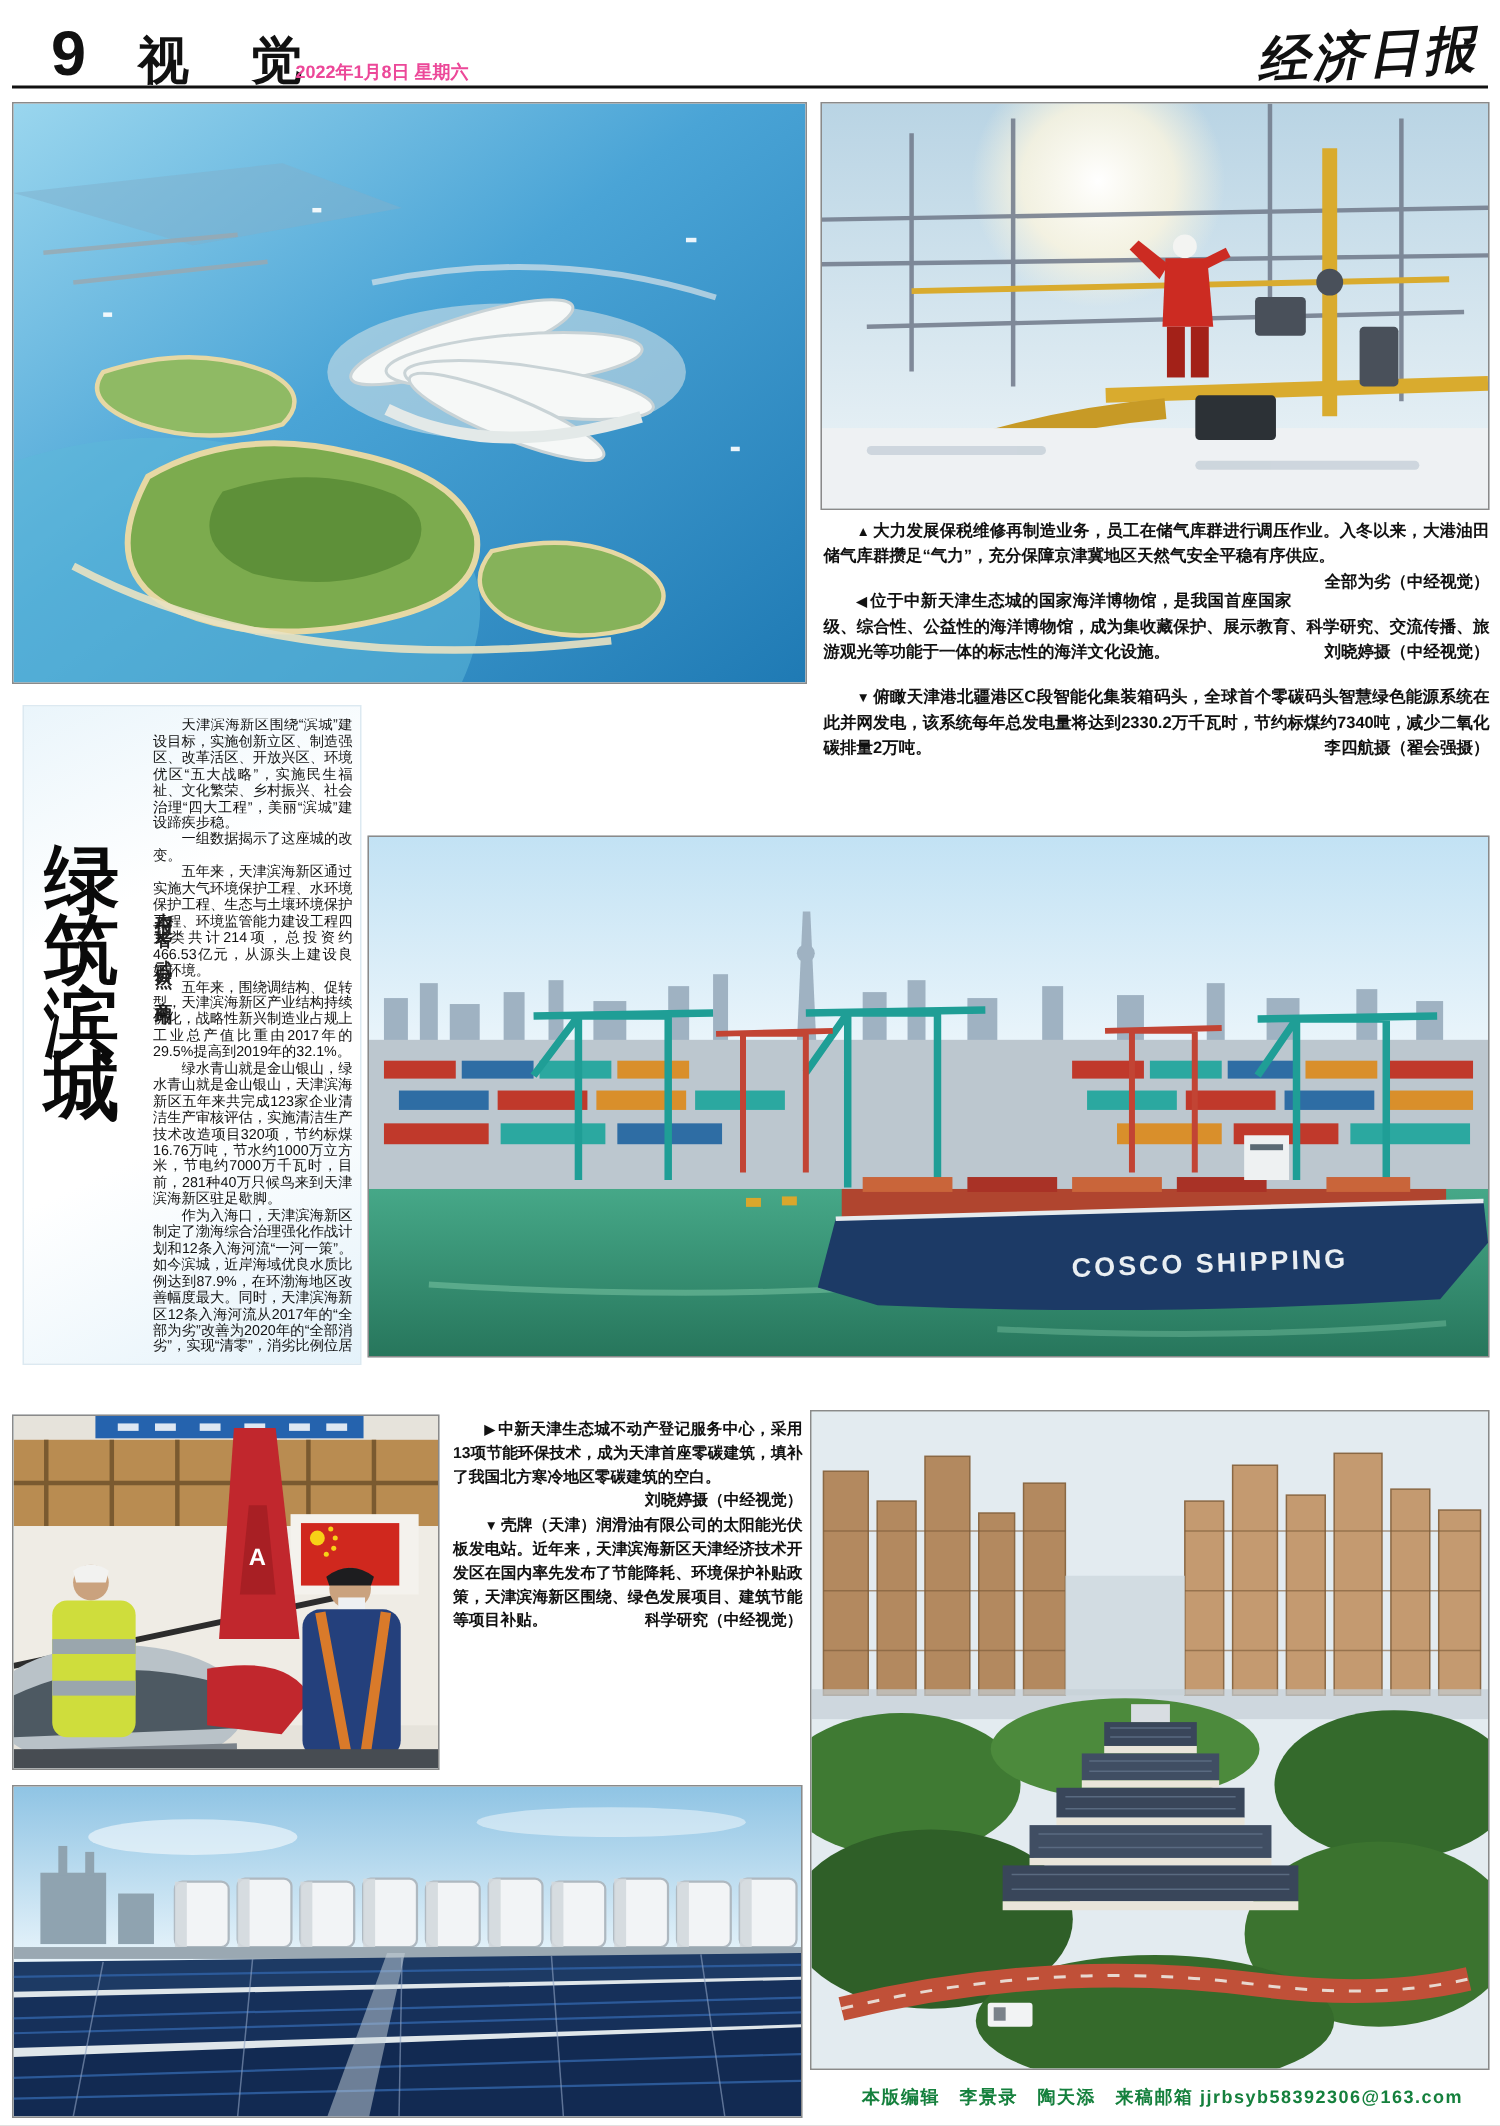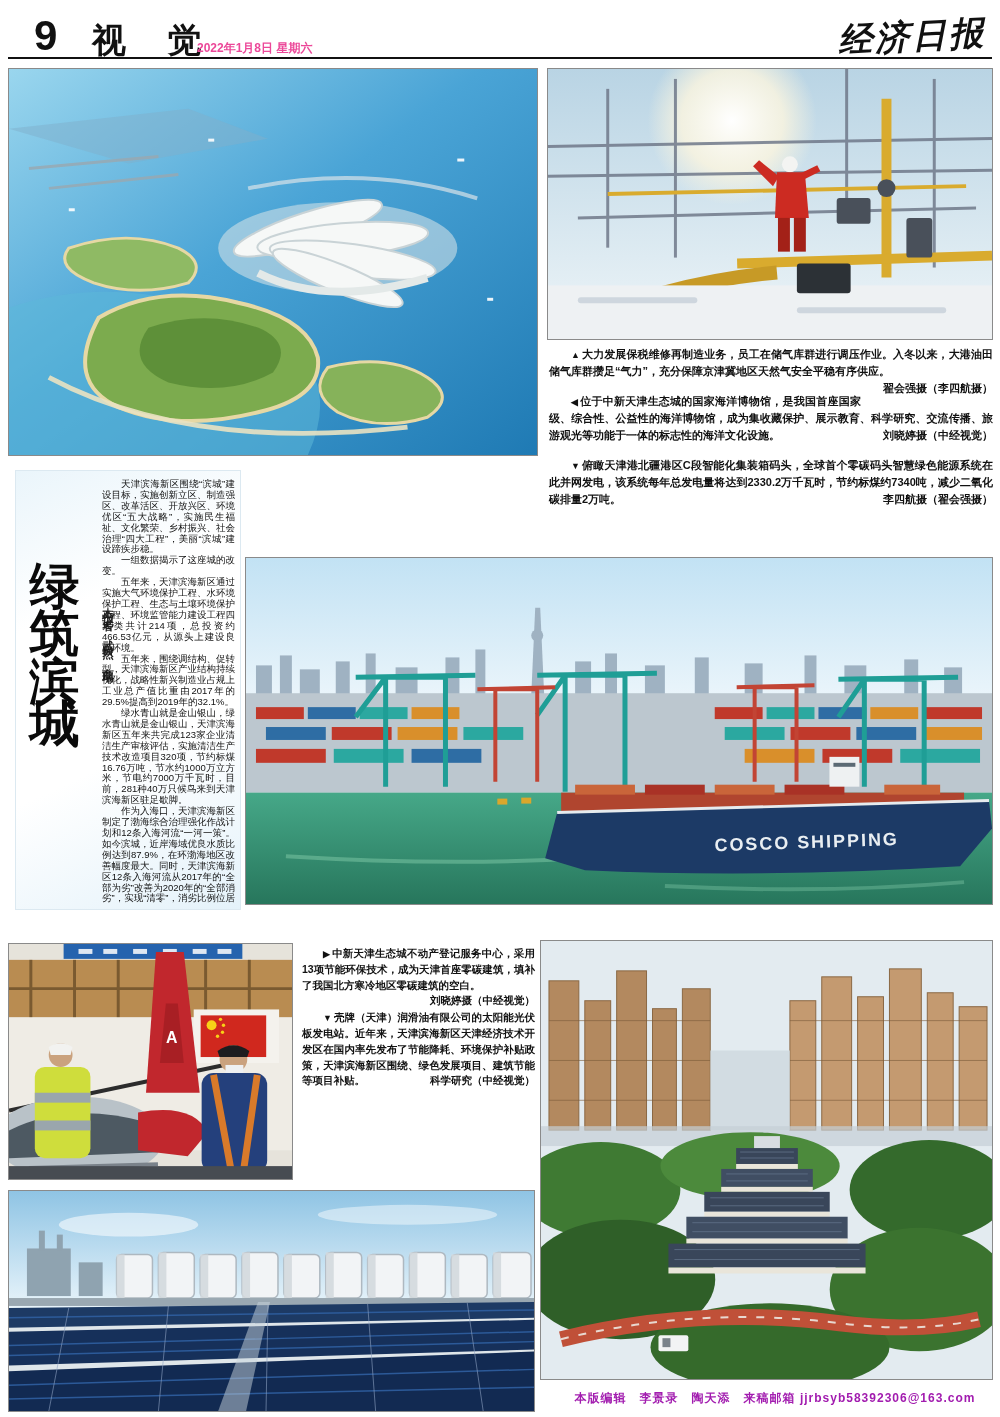--- a/index.html
+++ b/index.html
@@ -36,21 +36,21 @@
                border:1px solid #dce9f1;}
   .article-title{position:absolute;left:14px;top:52px;writing-mode:vertical-rl;font-size:50px;font-weight:900;
                  letter-spacing:45px;line-height:1;color:#0a0a0a;}
   .article-byline{position:absolute;left:84px;top:128px;writing-mode:vertical-rl;font-size:11.5px;font-weight:700;
                   letter-spacing:4px;color:#222;}
   .article-text{position:absolute;left:86px;top:8px;width:133px;bottom:6px;overflow:hidden;
                 font-family:Liberation Sans, sans-serif;font-size:9.5px;line-height:10.9px;text-align:justify;}
   .article-text p{margin:0;text-indent:2em;}
   
   .footer-line{position:absolute;left:555px;top:1390px;width:440px;font-size:12px;font-weight:700;
-               color:#a21caf;text-align:center;letter-spacing:1px;}
+               color:#15803d;text-align:center;letter-spacing:1px;}
 </style>
 </head>
 <body>
 
 <div class="page">
 
   <div class="page-number">9</div>
   <div class="section-title">视 觉</div>
   <div class="date-line">2022年1月8日  星期六</div>
   <div class="masthead">经济日报</div>
@@ -150,21 +150,21 @@
         <rect x="30" y="230" width="120" height="6" rx="3"></rect>
           <rect x="250" y="240" width="150" height="6" rx="3"></rect>
       </g>
       <rect x="250" y="196" width="54" height="30" rx="3" fill="#2c3136"></rect>
     </svg>
   </div>
 
   <div class="top-captions">
     <p class="cap">
       <span class="marker">▲</span><span>大力发展保税维修再制造业务，员工在储气库群进行调压作业。入冬以来，大港油田储气库群攒足“气力”，充分保障京津冀地区天然气安全平稳有序供应。</span>
-      <span class="credit">翟会强摄（李四航摄）</span>
+      <span class="credit">全部为劣（中经视觉）</span>
     </p>
     <p class="cap">
       <span class="marker">◀</span><span>位于中新天津生态城的国家海洋博物馆，是我国首座国家级、综合性、公益性的海洋博物馆，成为集收藏保护、展示教育、科学研究、交流传播、旅游观光等功能于一体的标志性的海洋文化设施。</span>
       <span class="credit">刘晓婷摄（中经视觉）</span>
     </p>
     <p class="cap">
       <span class="marker">▼</span><span>俯瞰天津港北疆港区C段智能化集装箱码头，全球首个零碳码头智慧绿色能源系统在此并网发电，该系统每年总发电量将达到2330.2万千瓦时，节约标煤约7340吨，减少二氧化碳排量2万吨。</span>
       <span class="credit">李四航摄（翟会强摄）</span>
     </p>
   </div>

